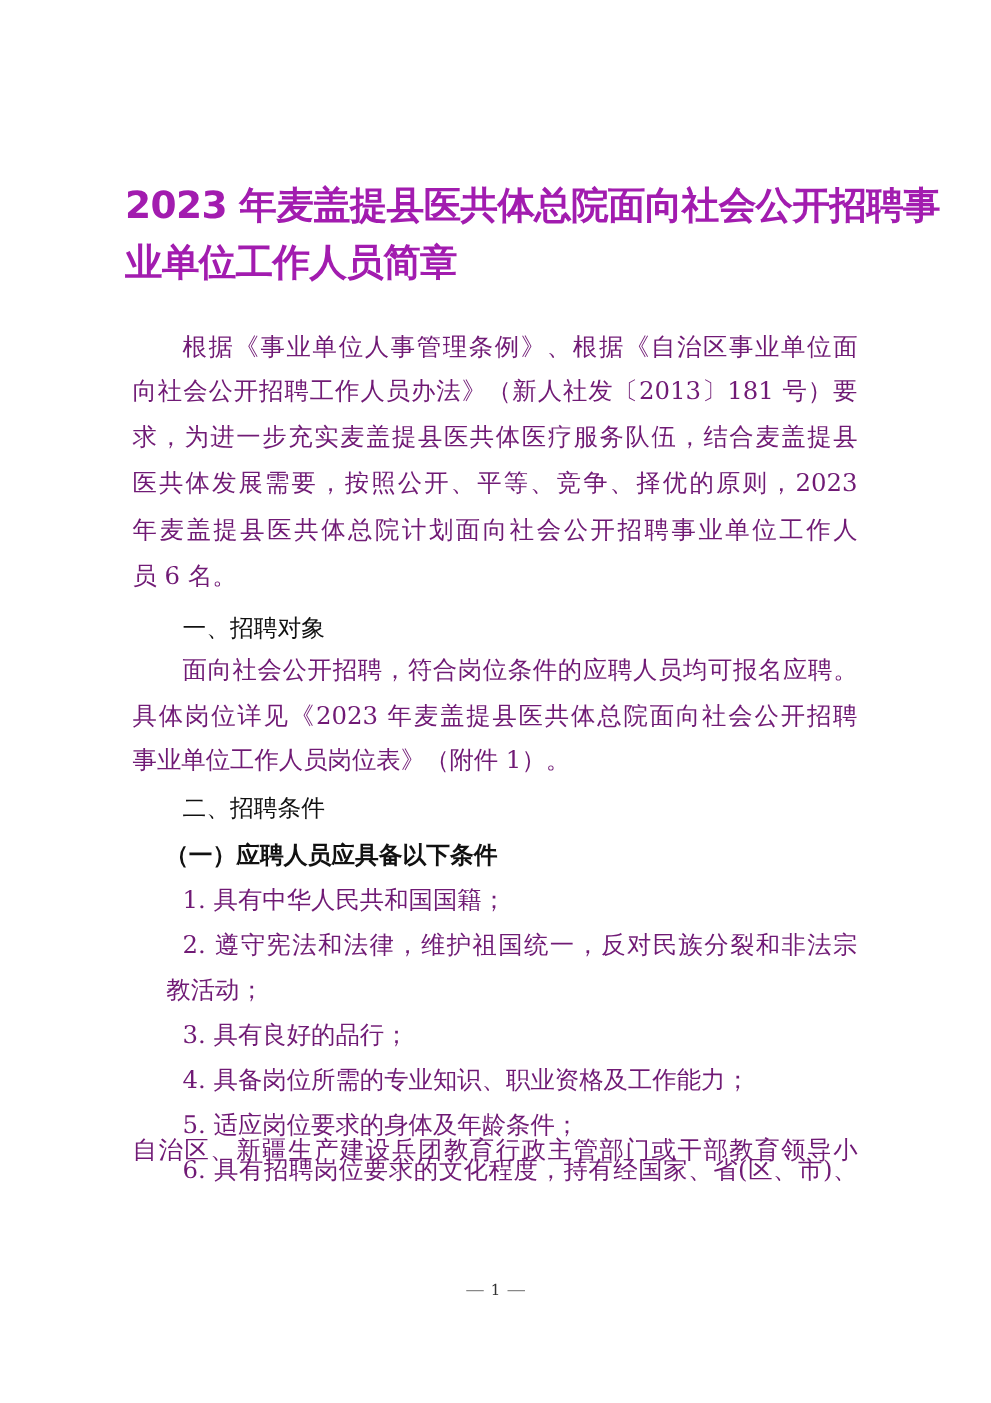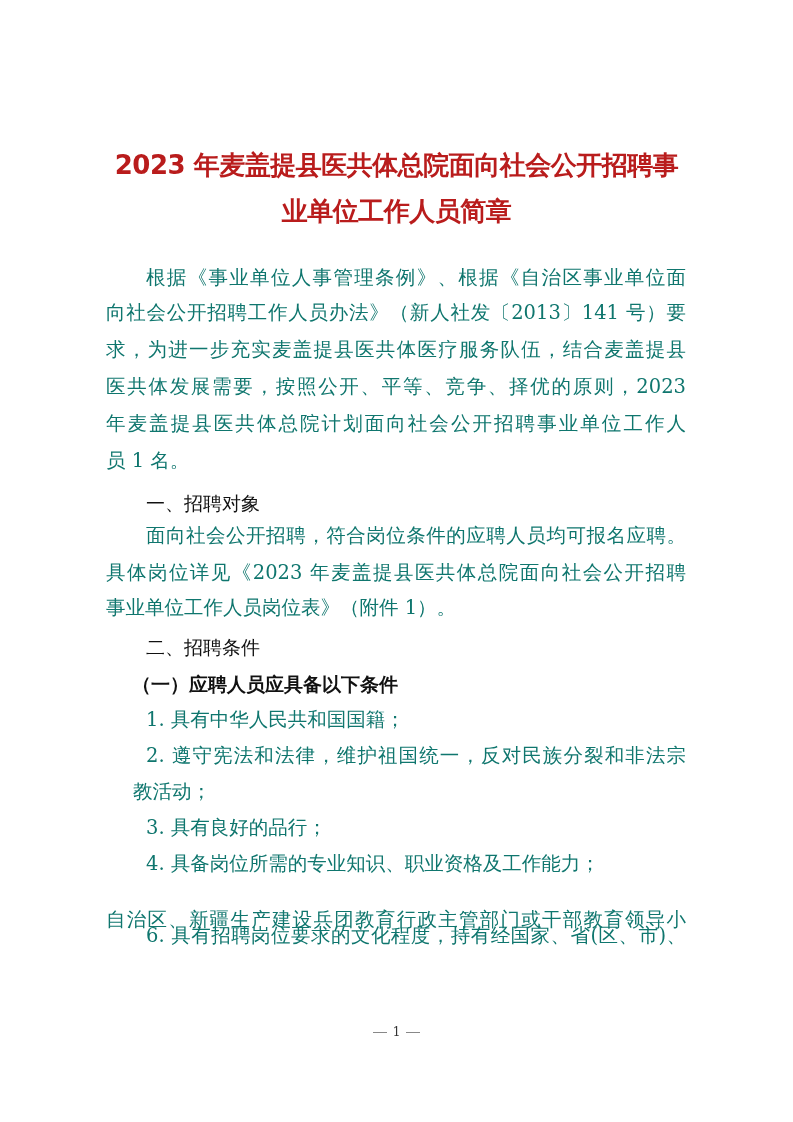--- a/index.html
+++ b/index.html
@@ -19,41 +19,40 @@
       position: absolute;
       left: 0; top: 0;
       width: 793px;
       height: 1122px;
     }
     .title {
       position: absolute;
       left: 100px;
       width: 593px;
       top: 142px;
-      text-align: center;
       font-family: "DejaVu Sans", "Liberation Sans", sans-serif;
       font-weight: bold;
-      font-size: 26px;
+      font-size: 30px;
       line-height: 46px;
       letter-spacing: -0.5px;
-      color: #b91c1c;
+      color: #a21caf;
     }
     .title .line { display: block; white-space: nowrap; }
 
     .line-row {
       position: absolute;
       left: 106px;
       width: 580px;
       font-size: 19.5px;
       height: 32px;
       line-height: 32px;
       white-space: nowrap;
       text-align: justify;
       text-align-last: justify;
-      color: #0f766e;
+      color: #701a75;
     }
     .line-row.last { text-align-last: left; }
     .indent { left: 146px; width: 540px; }
 
     .heading {
       position: absolute;
       left: 146px;
       font-family: "DejaVu Sans", "Liberation Sans", sans-serif;
       font-size: 19px;
       height: 32px;
@@ -88,39 +87,40 @@
 <body>
 
 <div class="page">
 
   <div class="title">
     <span class="line">2023 年麦盖提县医共体总院面向社会公开招聘事</span>
     <span class="line">业单位工作人员简章</span>
   </div>
 
   <div class="line-row indent" style="top:262px;">根据《事业单位人事管理条例》、根据《自治区事业单位面</div>
-  <div class="line-row" style="top:297px;">向社会公开招聘工作人员办法》（新人社发〔2013〕141 号）要</div>
+  <div class="line-row" style="top:297px;">向社会公开招聘工作人员办法》（新人社发〔2013〕181 号）要</div>
   <div class="line-row" style="top:334px;">求，为进一步充实麦盖提县医共体医疗服务队伍，结合麦盖提县</div>
   <div class="line-row" style="top:371px;">医共体发展需要，按照公开、平等、竞争、择优的原则，2023</div>
   <div class="line-row" style="top:408px;">年麦盖提县医共体总院计划面向社会公开招聘事业单位工作人</div>
-  <div class="line-row last" style="top:445px;">员 1 名。</div>
+  <div class="line-row last" style="top:445px;">员 6 名。</div>
 
   <div class="heading" style="top:487px;">一、招聘对象</div>
   <div class="line-row indent" style="top:520px;">面向社会公开招聘，符合岗位条件的应聘人员均可报名应聘。</div>
   <div class="line-row" style="top:557px;">具体岗位详见《2023 年麦盖提县医共体总院面向社会公开招聘</div>
   <div class="line-row last" style="top:592px;">事业单位工作人员岗位表》（附件 1）。</div>
 
   <div class="heading" style="top:631px;">二、招聘条件</div>
   <div class="heading bold" style="top:668px;">（一）应聘人员应具备以下条件</div>
 
   <div class="line-row indent last" style="top:704px;">1. 具有中华人民共和国国籍；</div>
   <div class="line-row indent" style="top:740px;">2. 遵守宪法和法律，维护祖国统一，反对民族分裂和非法宗</div>
   <div class="line-row last" style="top:776px;margin-left:27px;">教活动；</div>
   <div class="line-row indent last" style="top:812px;">3. 具有良好的品行；</div>
   <div class="line-row indent last" style="top:848px;">4. 具备岗位所需的专业知识、职业资格及工作能力；</div>
+  <div class="line-row indent last" style="top:884px;">5. 适应岗位要求的身体及年龄条件；</div>
   <div class="line-row indent" style="top:920px;">6. 具有招聘岗位要求的文化程度，持有经国家、省(区、市)、</div>
   <div class="line-row" style="top:904px;">自治区、新疆生产建设兵团教育行政主管部门或干部教育领导小</div>
 
   <div class="footer">
     <span class="dash"></span><span>1</span><span class="dash"></span>
   </div>
 
 </div>
 
 </body></html>

